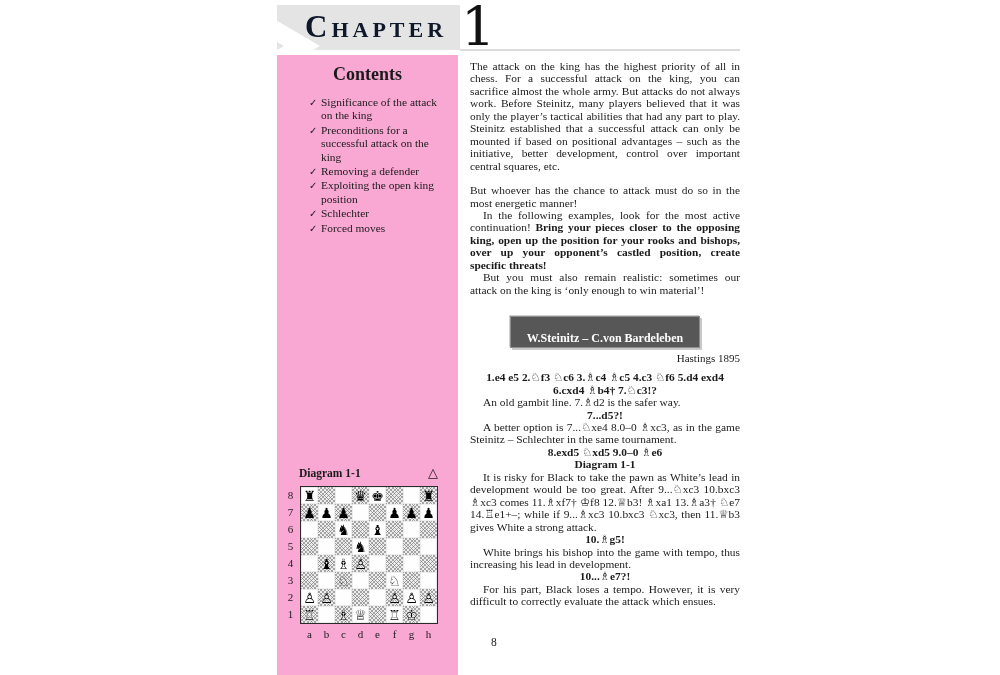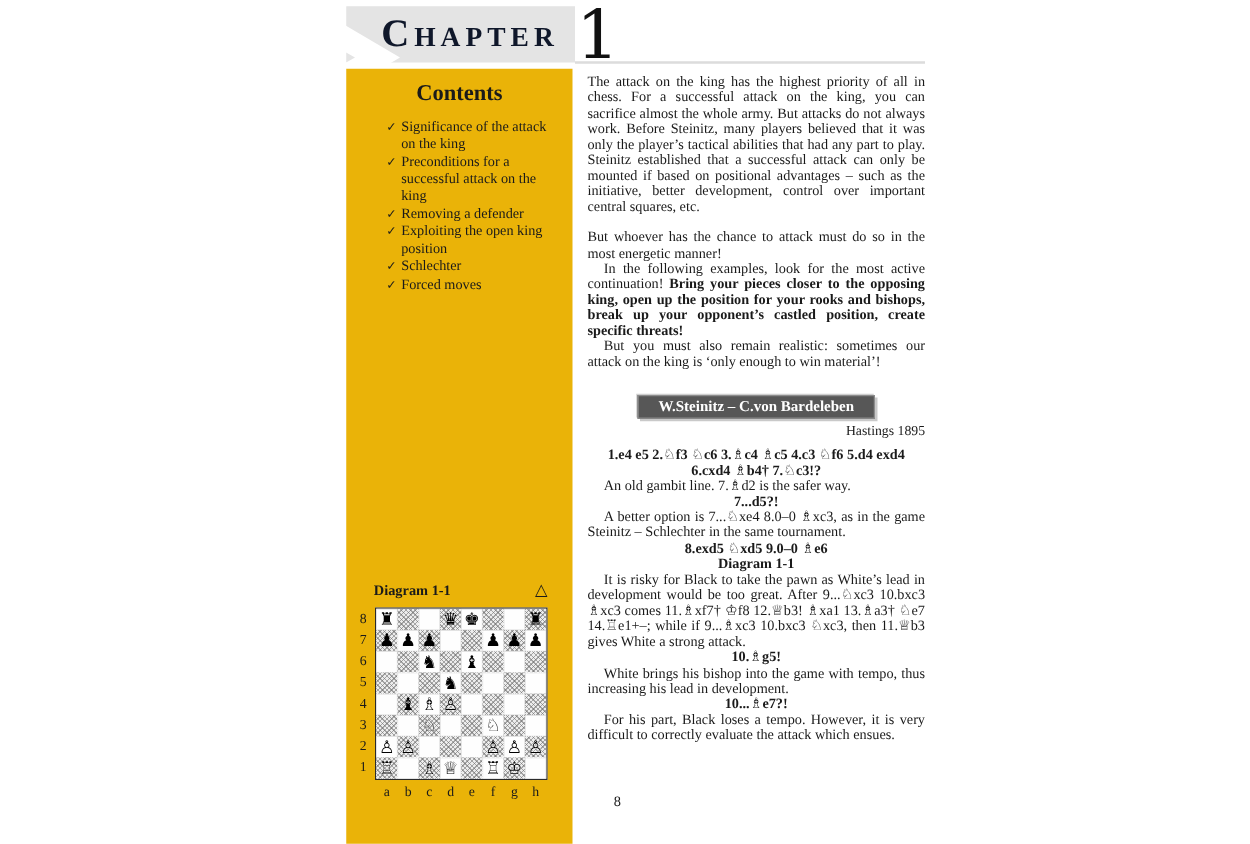--- a/index.html
+++ b/index.html
@@ -14,21 +14,21 @@
     position:absolute;left:305px;top:8px;font-variant:small-caps;font-weight:600;
     font-size:31px;line-height:38px;letter-spacing:4px;color:#0f172a;
   }
   .chapter-number{
     position:absolute;left:461px;top:1px;font-size:54px;line-height:54px;
     font-family:"DejaVu Serif",serif;font-weight:400;color:#111;
   }
   .header-rule{position:absolute;left:460px;top:49px;width:280px;height:2px;background:#dcdcdc;}
   .chevron-icon{position:absolute;left:242px;top:2px;width:88px;height:88px;}
   
-  .sidebar{position:absolute;left:277px;top:55px;width:181px;height:620px;background:#eab308;}
+  .sidebar{position:absolute;left:277px;top:55px;width:181px;height:620px;background:#f9a8d4;}
   .contents-title{text-align:center;font-weight:bold;font-size:18px;margin:9px 0 0 0;}
   .contents-list{margin:11px 0 0 32px;width:134px;font-size:11.4px;line-height:13.4px;}
   .contents-item{display:flex;align-items:flex-start;margin-bottom:1px;}
   .check{flex:0 0 12px;font-family:"DejaVu Sans",sans-serif;font-size:10px;line-height:13.4px;}
   .contents-item .lbl{flex:1;}
   
   .diagram-label-row{
     position:absolute;left:299px;top:466px;width:139px;display:flex;
     justify-content:space-between;align-items:center;font-weight:bold;font-size:11.5px;
   }
@@ -63,21 +63,21 @@
   .article-title{font-size:23px;line-height:26px;font-weight:bold;margin:0 0 13px 0;}
   .blocks p{margin:0;font-size:11.4px;line-height:12.45px;text-align:justify;}
   .blocks p.indent{text-indent:13px;}
   .blocks p.bold{font-weight:normal;}
   .blocks p.moves{font-weight:bold;text-align:center;}
   .blocks p.center-bold{font-weight:bold;text-align:center;}
   .blocks p.space-before{margin-top:12px;}
   .game{margin:20px 0 7px 0;}
   .game-bar{
     width:188px;margin:0 auto;background:#575757;color:#fff;text-align:center;
-    font-weight:bold;font-size:12px;line-height:14px;padding:1px 0 2px 0;
+    font-weight:bold;font-size:12px;line-height:14px;padding:14px 0 2px 0;
     border:1px solid #8d8d8d;box-shadow:2px 2px 0 #c9c9c9,-1px -1px 0 #cfcfcf;
   }
   .game-venue{text-align:right;font-size:11px;margin-top:4px;}
   .page-num{position:absolute;left:491px;top:636px;font-size:11.5px;}
 </style>
 </head>
 <body>
 
 <div class="chapter-box"></div>
 <svg class="chevron-icon" viewBox="0 0 88 88">
@@ -261,21 +261,21 @@
     <div>e</div>
     <div>f</div>
     <div>g</div>
     <div>h</div>
   </div>
 
 <div class="main">
   <div class="blocks" id="blocks">
       <p>The attack on the king has the highest priority of all in chess. For a successful attack on the king, you can sacrifice almost the whole army. But attacks do not always work. Before Steinitz, many players believed that it was only the player’s tactical abilities that had any part to play. Steinitz established that a successful attack can only be mounted if based on positional advantages – such as the initiative, better development, control over important central squares, etc.</p>
       <p class="bold space-before">But whoever has the chance to attack must do so in the most energetic manner!</p>
-      <p class="indent"><span>In the following examples, look for the most active continuation! </span><strong>Bring your pieces closer to the opposing king, open up the position for your rooks and bishops, break up your opponent’s castled position, create specific threats!</strong></p>
+      <p class="indent"><span>In the following examples, look for the most active continuation! </span><strong>Bring your pieces closer to the opposing king, open up the position for your rooks and bishops, over up your opponent’s castled position, create specific threats!</strong></p>
       <p class="indent">But you must also remain realistic: sometimes our attack on the king is ‘only enough to win material’!</p>
       <div class="game">
         <div class="game-bar">W.Steinitz – C.von Bardeleben</div>
         <div class="game-venue">Hastings 1895</div>
       </div>
       <p class="moves">1.e4 e5 2.♘f3 ♘c6 3.♗c4 ♗c5 4.c3 ♘f6 5.d4 exd4 6.cxd4 ♗b4† 7.♘c3!?</p>
       <p class="indent">An old gambit line. 7.♗d2 is the safer way.</p>
       <p class="moves">7...d5?!</p>
       <p class="indent">A better option is 7...♘xe4 8.0–0 ♗xc3, as in the game Steinitz – Schlechter in the same tournament.</p>
       <p class="moves">8.exd5 ♘xd5 9.0–0 ♗e6</p>

